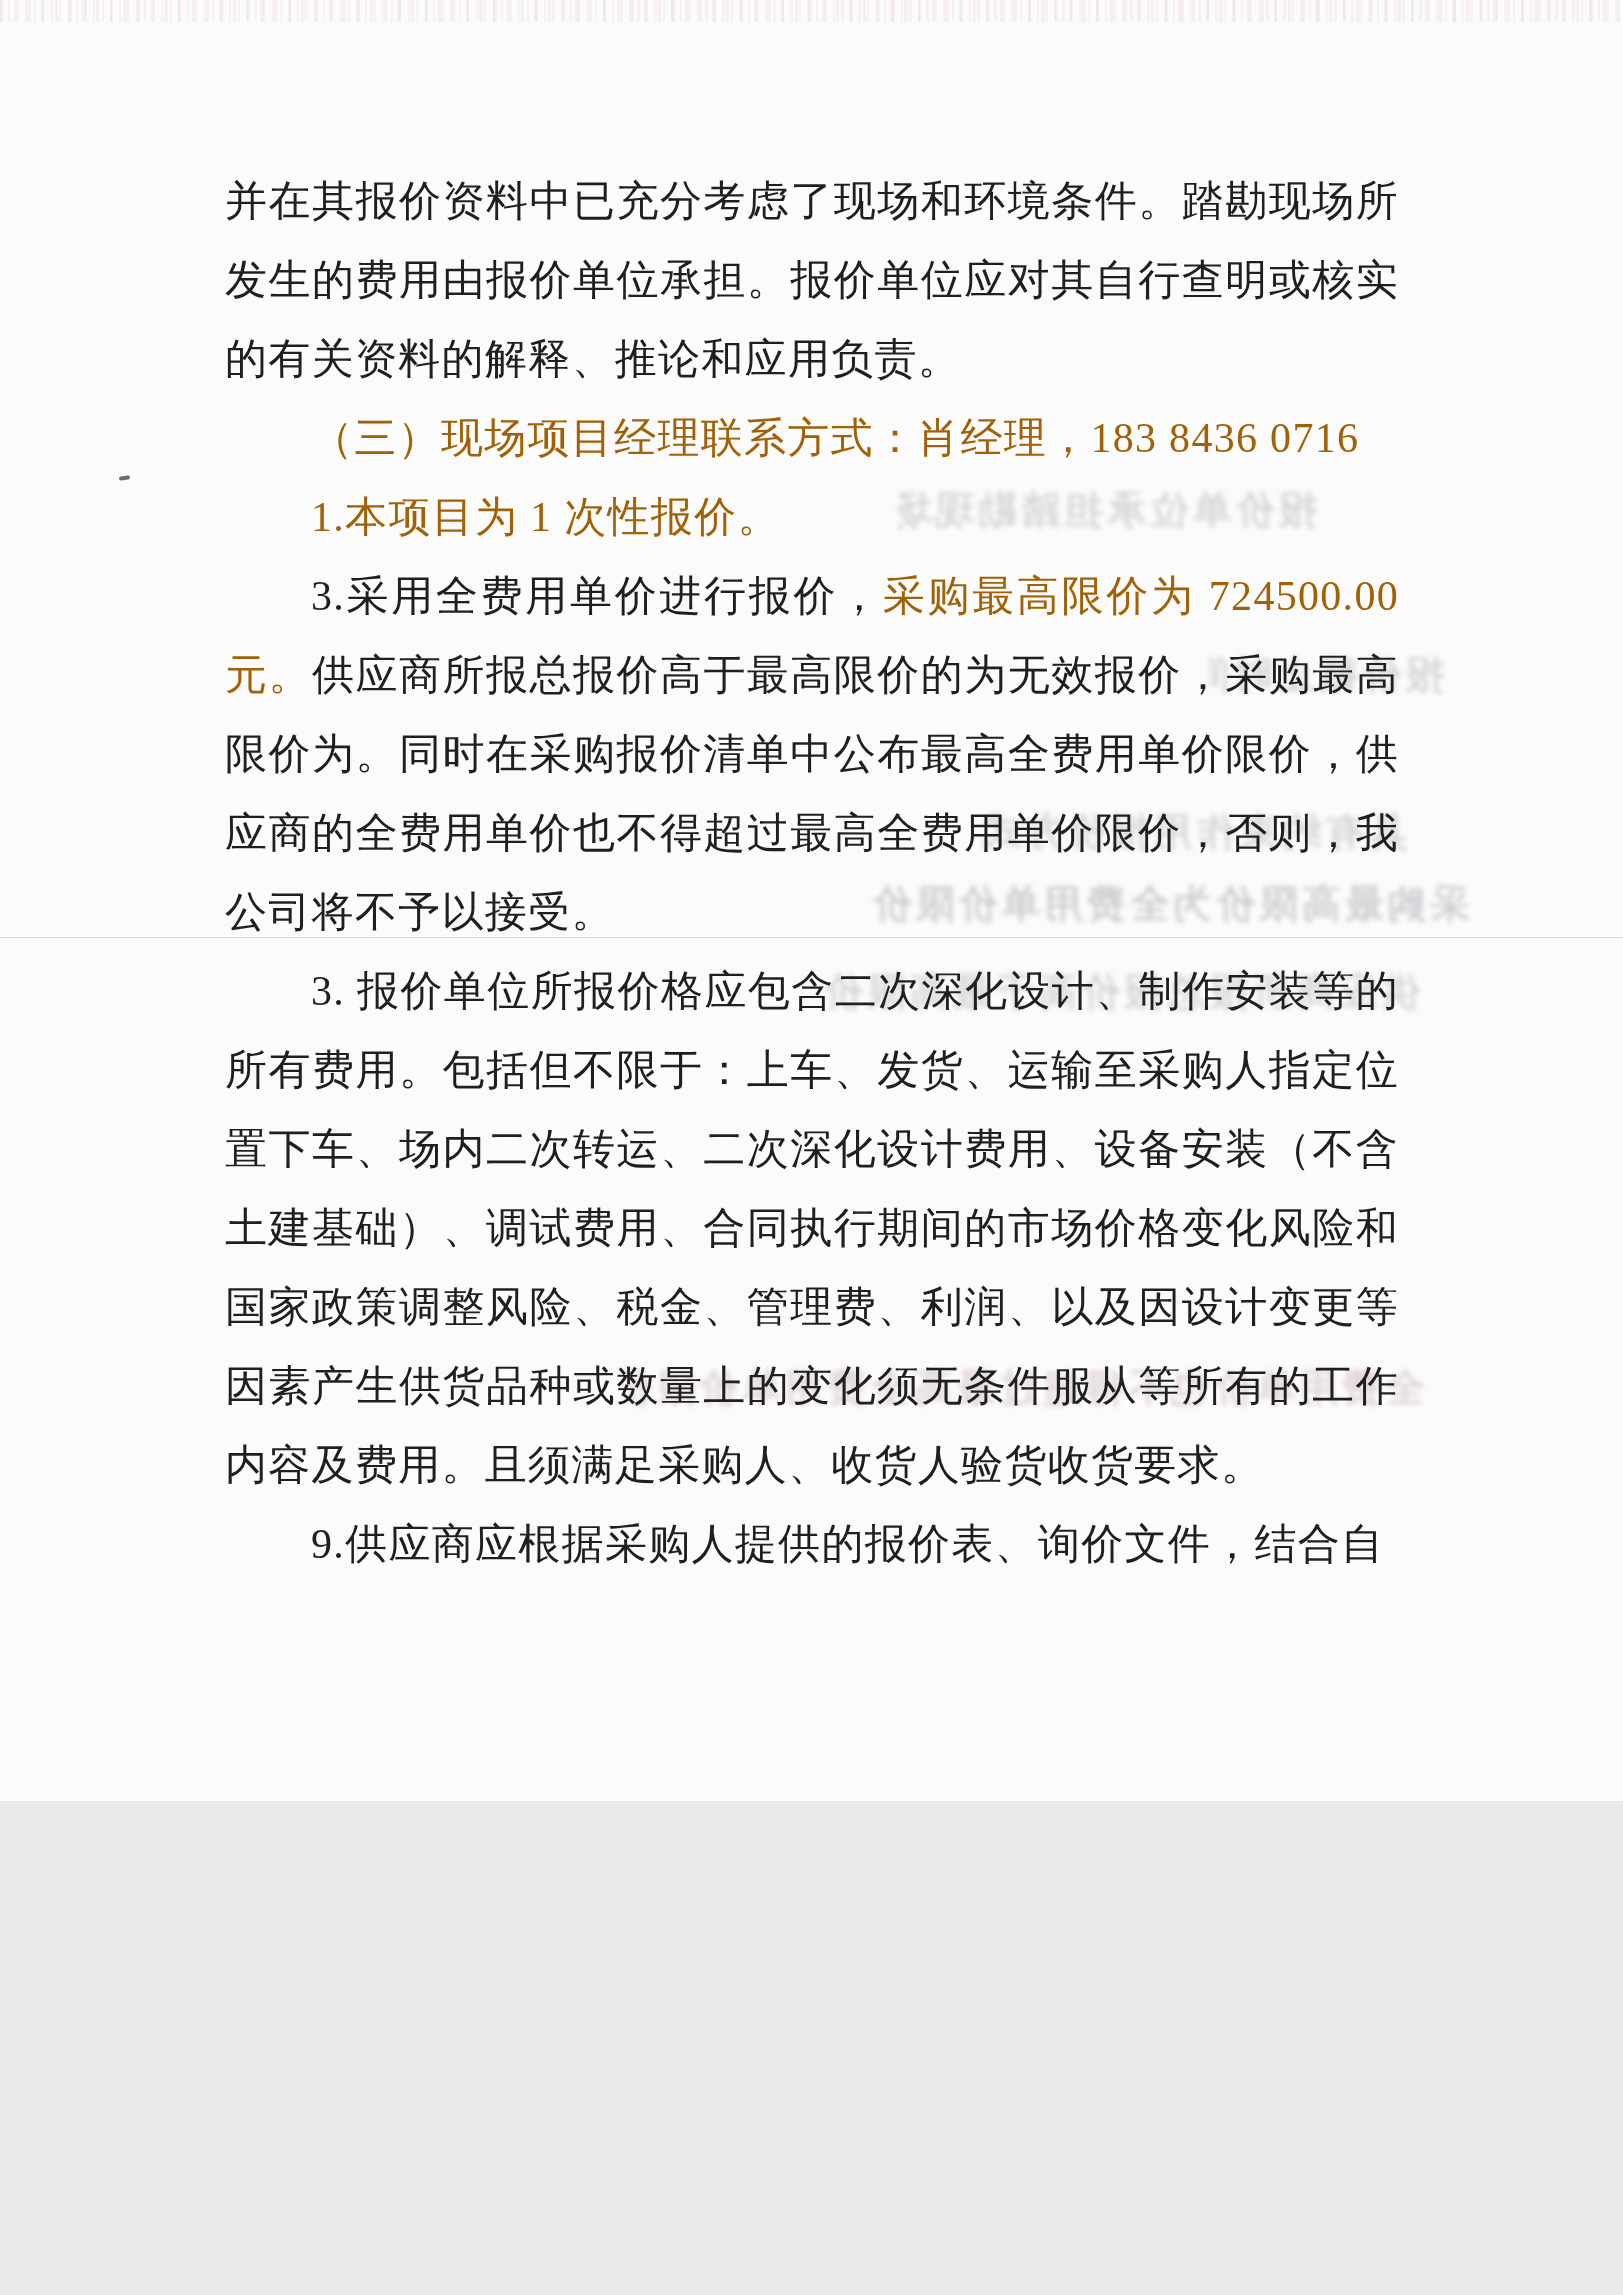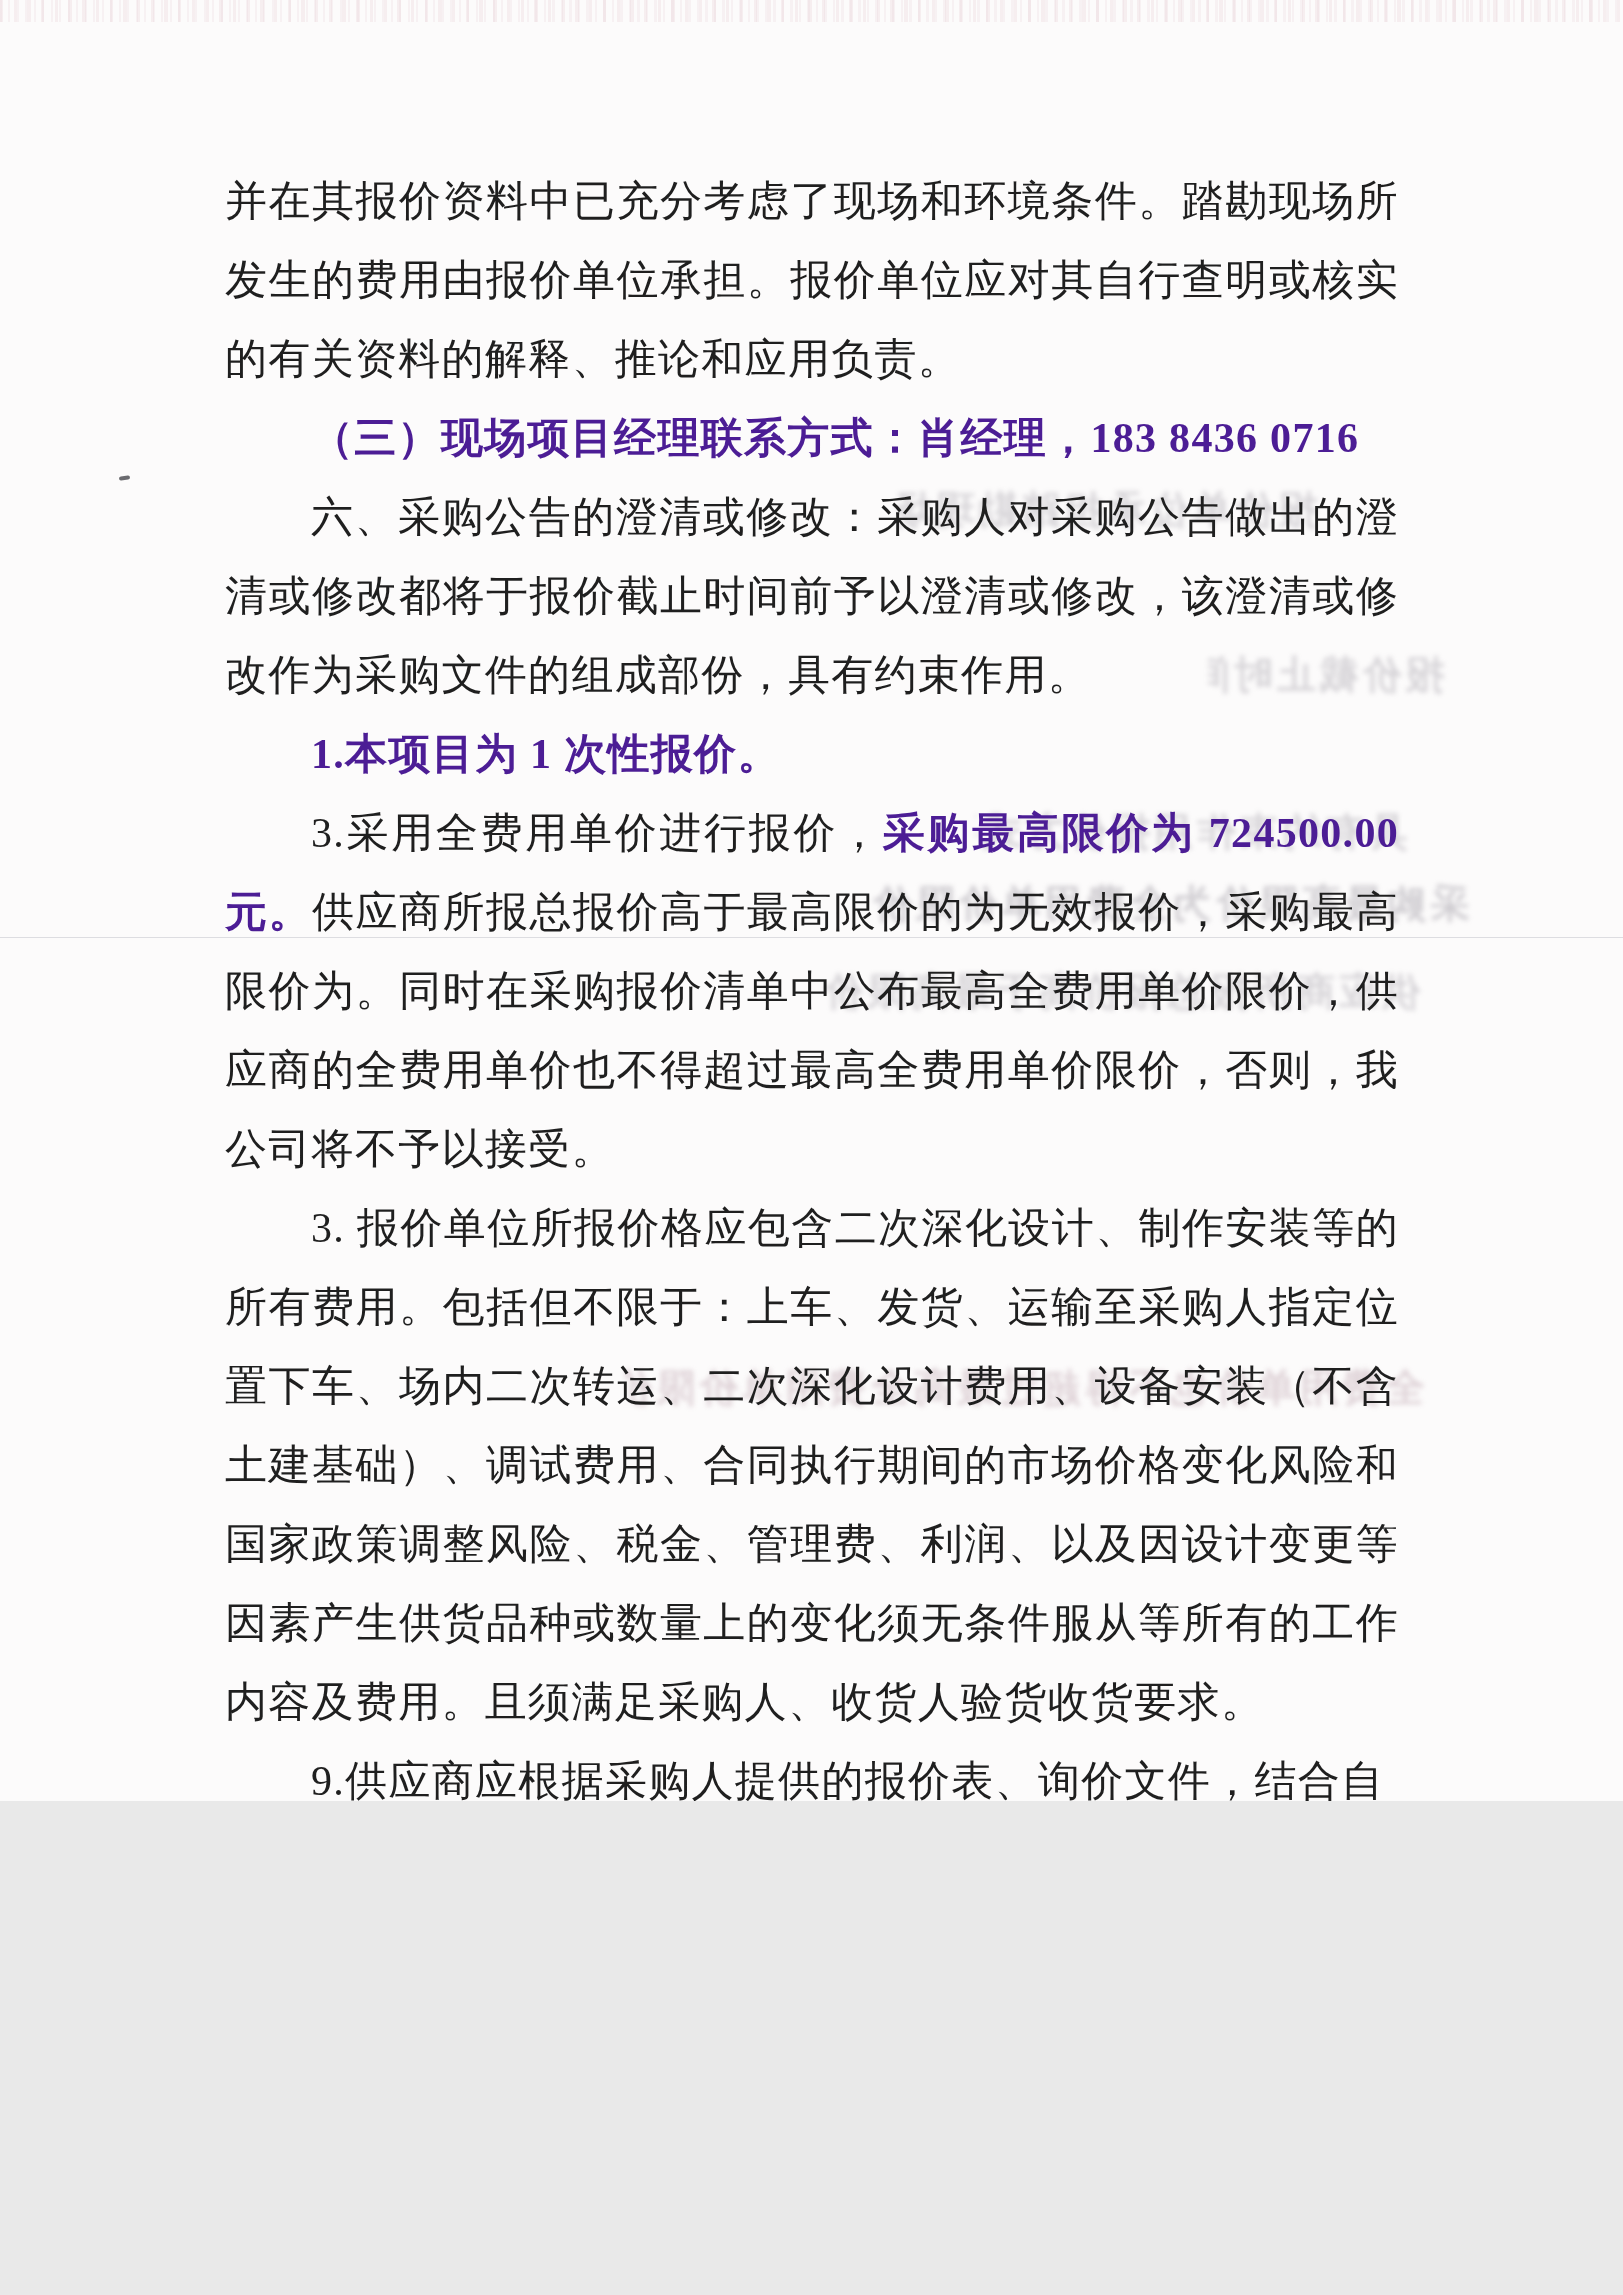--- a/index.html
+++ b/index.html
@@ -30,21 +30,21 @@
   }
   .content p {
     margin: 0;
     font-size: 42px;
     line-height: 79px;
     letter-spacing: 1.3px;
     text-align: justify;
     text-justify: inter-ideograph;
   }
   .content p.indent { text-indent: 86px; }
-  .bold { font-weight: 700; color: #4c1d95; }
+  .bold { font-weight: 400; color: #a16207; }
   
   .ghost {
     position: absolute;
     transform: scaleX(-1);
     filter: blur(2.6px);
     opacity: .42;
     color: #a39fa8;
     font-weight: 700;
     font-size: 39px;
     letter-spacing: 3.9px;
@@ -86,21 +86,20 @@
   <div class="scan-band" style="top:2044px;"></div>
 
   <div class="stray-mark"></div>
 
   <main class="content">
     <p><span class="run">并在其报价资料中已充分考虑了现场和环境条件。踏勘现场所发生的费用由报价单位承担。报价单位应对其自行查明或核实的有关资料的解释、推论和应用负责。</span></p>
 
 
     <p class="indent"><span class="run bold">（三）现场项目经理联系方式：肖经理，183 8436 0716</span></p>
 
-    <p class="indent"><span class="run">六、采购公告的澄清或修改：采购人对采购公告做出的澄清或修改都将于报价截止时间前予以澄清或修改，该澄清或修改作为采购文件的组成部份，具有约束作用。</span></p>
 
 
     <p class="indent"><span class="run bold">1.本项目为 1 次性报价。</span></p>
 
     <p class="indent"><span class="run">3.采用全费用单价进行报价，</span><span class="run bold">采购最高限价为 724500.00元。</span><span class="run">供应商所报总报价高于最高限价的为无效报价，采购最高限价为。同时在采购报价清单中公布最高全费用单价限价，供应商的全费用单价也不得超过最高全费用单价限价，否则，我公司将不予以接受。</span></p>
 
     <p class="indent"><span class="run">3. 报价单位所报价格应包含二次深化设计、制作安装等的所有费用。包括但不限于：上车、发货、运输至采购人指定位置下车、场内二次转运、二次深化设计费用、设备安装（不含土建基础）、调试费用、合同执行期间的市场价格变化风险和国家政策调整风险、税金、管理费、利润、以及因设计变更等因素产生供货品种或数量上的变化须无条件服从等所有的工作内容及费用。且须满足采购人、收货人验货收货要求。</span></p>
 
     <p class="indent"><span class="run">9.供应商应根据采购人提供的报价表、询价文件，结合自</span></p>
   </main>

